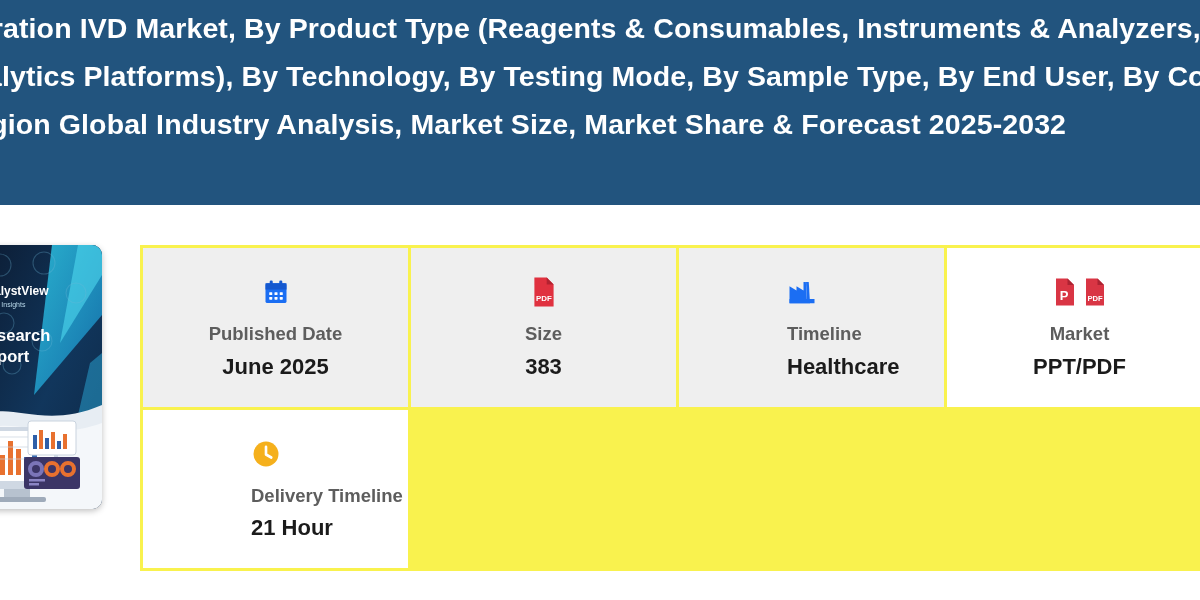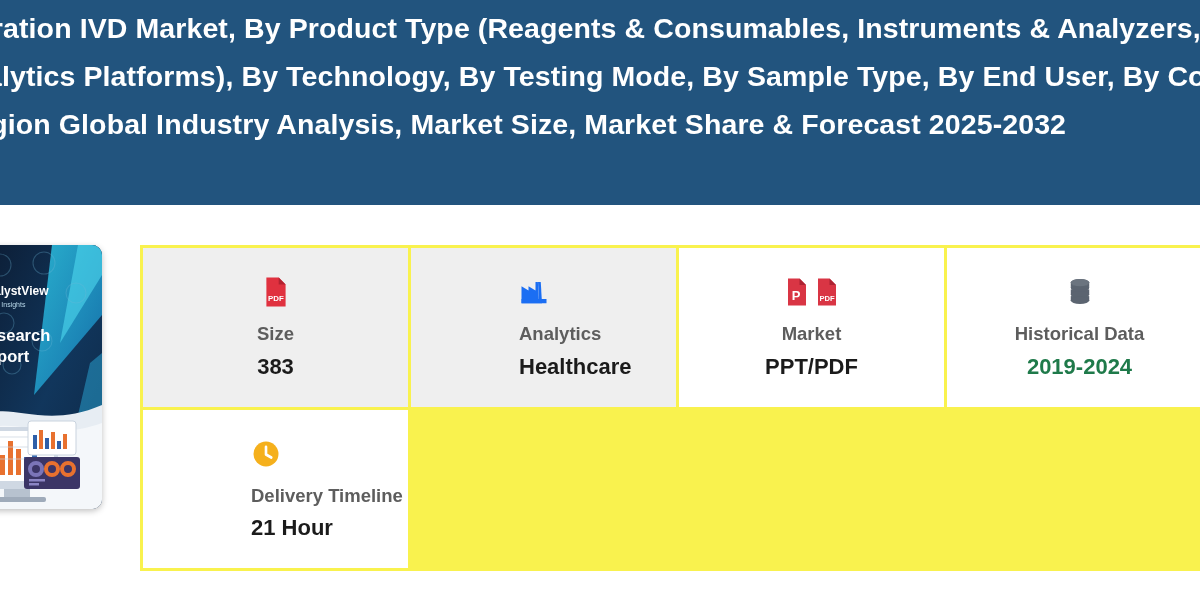--- a/index.html
+++ b/index.html
@@ -165,20 +165,40 @@
           <circle cx="86" cy="224" r="6" stroke="#e8712f"></circle>
         </g>
         <rect x="47" y="234" width="16" height="2.5" fill="#8c86c4"></rect>
         <rect x="47" y="238" width="10" height="2.5" fill="#8c86c4"></rect>
       </svg>
     </div>
 
     <div class="info-grid">
 
 
+      <div class="cell row-top">
+        <div class="cell-icon">
+          <svg width="28" height="30" viewBox="0 0 24 24" aria-hidden="true">
+            <rect x="3" y="4.5" width="18" height="17" rx="1.6" fill="#1b6ef3"></rect>
+            <rect x="3" y="4.5" width="18" height="5.4" fill="#1558cf"></rect>
+            <rect x="6.6" y="2.2" width="2.6" height="4.2" rx="1.1" fill="#1558cf"></rect>
+            <rect x="14.8" y="2.2" width="2.6" height="4.2" rx="1.1" fill="#1558cf"></rect>
+            <g fill="#ffffff">
+              <rect x="6.2" y="12.2" width="2.6" height="2.4" rx=".5"></rect>
+              <rect x="10.7" y="12.2" width="2.6" height="2.4" rx=".5"></rect>
+              <rect x="15.2" y="12.2" width="2.6" height="2.4" rx=".5"></rect>
+              <rect x="6.2" y="16.2" width="2.6" height="2.4" rx=".5"></rect>
+              <rect x="10.7" y="16.2" width="2.6" height="2.4" rx=".5"></rect>
+              <rect x="15.2" y="16.2" width="2.6" height="2.4" rx=".5"></rect>
+            </g>
+          </svg>
+        </div>
+        <div class="cell-label">Published Date</div>
+        <div class="cell-value">June 2025</div>
+      </div>
 
       <div class="cell row-top">
         <div class="cell-icon">
           <svg width="26" height="32" viewBox="0 0 24 30" aria-hidden="true">
             <path d="M3 1.5h11.5L21 8v20.5H3z" fill="#e0313f"></path>
             <path d="M14.5 1.5 21 8h-6.5z" fill="#b32230"></path>
             <text x="12" y="23.4" text-anchor="middle" font-family="Liberation Sans, sans-serif" font-size="7.4" font-weight="700" fill="#ffffff">PDF</text>
           </svg>
         </div>
         <div class="cell-label">Size</div>
@@ -186,21 +206,21 @@
       </div>
 
       <div class="cell row-top col-last">
         <div class="cell-icon">
           <svg width="30" height="26" viewBox="0 0 24 20" aria-hidden="true">
             <path d="M2 19V5.4l5.6 3.4V5.4l5.6 3.4V2h1.9l.9 17z" fill="#1b6ef3"></path>
             <path d="M15.2 2h2.2l1 17H16z" fill="#1b6ef3"></path>
             <rect x="2" y="15.6" width="20" height="3.4" fill="#1b6ef3"></rect>
           </svg>
         </div>
-        <div class="cell-label">Analytics</div>
+        <div class="cell-label">Timeline</div>
         <div class="cell-value">Healthcare</div>
       </div>
 
       <div class="cell">
         <div class="cell-icon">
           <svg width="24" height="30" viewBox="0 0 24 30" aria-hidden="true">
             <path d="M3 1.5h11.5L21 8v20.5H3z" fill="#d93544"></path>
             <path d="M14.5 1.5 21 8h-6.5z" fill="#ad2332"></path>
             <text x="11" y="23" text-anchor="middle" font-family="Liberation Sans, sans-serif" font-size="13" font-weight="700" fill="#ffffff">P</text>
           </svg>
@@ -208,37 +228,20 @@
             <path d="M3 1.5h11.5L21 8v20.5H3z" fill="#d93544"></path>
             <path d="M14.5 1.5 21 8h-6.5z" fill="#ad2332"></path>
             <text x="12" y="24" text-anchor="middle" font-family="Liberation Sans, sans-serif" font-size="7.6" font-weight="700" fill="#ffffff">PDF</text>
           </svg>
         </div>
         <div class="cell-label">Market</div>
         <div class="cell-value">PPT/PDF</div>
       </div>
 
 
-      <div class="cell">
-        <div class="cell-icon">
-          <svg width="26" height="30" viewBox="0 0 24 28" aria-hidden="true">
-            <ellipse cx="12" cy="5.2" rx="8.6" ry="3.4" fill="#5b6470"></ellipse>
-            <rect x="3.4" y="5.2" width="17.2" height="4.6" fill="#5b6470"></rect>
-            <ellipse cx="12" cy="10" rx="8.6" ry="3.4" fill="#727b88"></ellipse>
-            <ellipse cx="12" cy="10" rx="8.6" ry="3.4" fill="#5b6470"></ellipse>
-            <rect x="3.4" y="11.6" width="17.2" height="4.6" fill="#5b6470"></rect>
-            <ellipse cx="12" cy="16.4" rx="8.6" ry="3.4" fill="#5b6470"></ellipse>
-            <rect x="3.4" y="17.8" width="17.2" height="4" fill="#5b6470"></rect>
-            <ellipse cx="12" cy="21.8" rx="8.6" ry="3.4" fill="#5b6470"></ellipse>
-            <ellipse cx="12" cy="5.2" rx="8.6" ry="3.4" fill="#6b747f"></ellipse>
-          </svg>
-        </div>
-        <div class="cell-label">Historical Data</div>
-        <div class="cell-value green">2019-2024</div>
-      </div>
 
       <div class="cell col-last">
         <div class="cell-icon">
           <svg width="30" height="30" viewBox="0 0 24 24" aria-hidden="true">
             <circle cx="12" cy="12" r="10" fill="#f5b01c"></circle>
             <path d="M12 6.2v6.2l4.2 2.4" stroke="#ffffff" stroke-width="2.1" fill="none" stroke-linecap="round" stroke-linejoin="round"></path>
           </svg>
         </div>
         <div class="cell-label">Delivery Timeline</div>
         <div class="cell-value">21 Hour</div>

